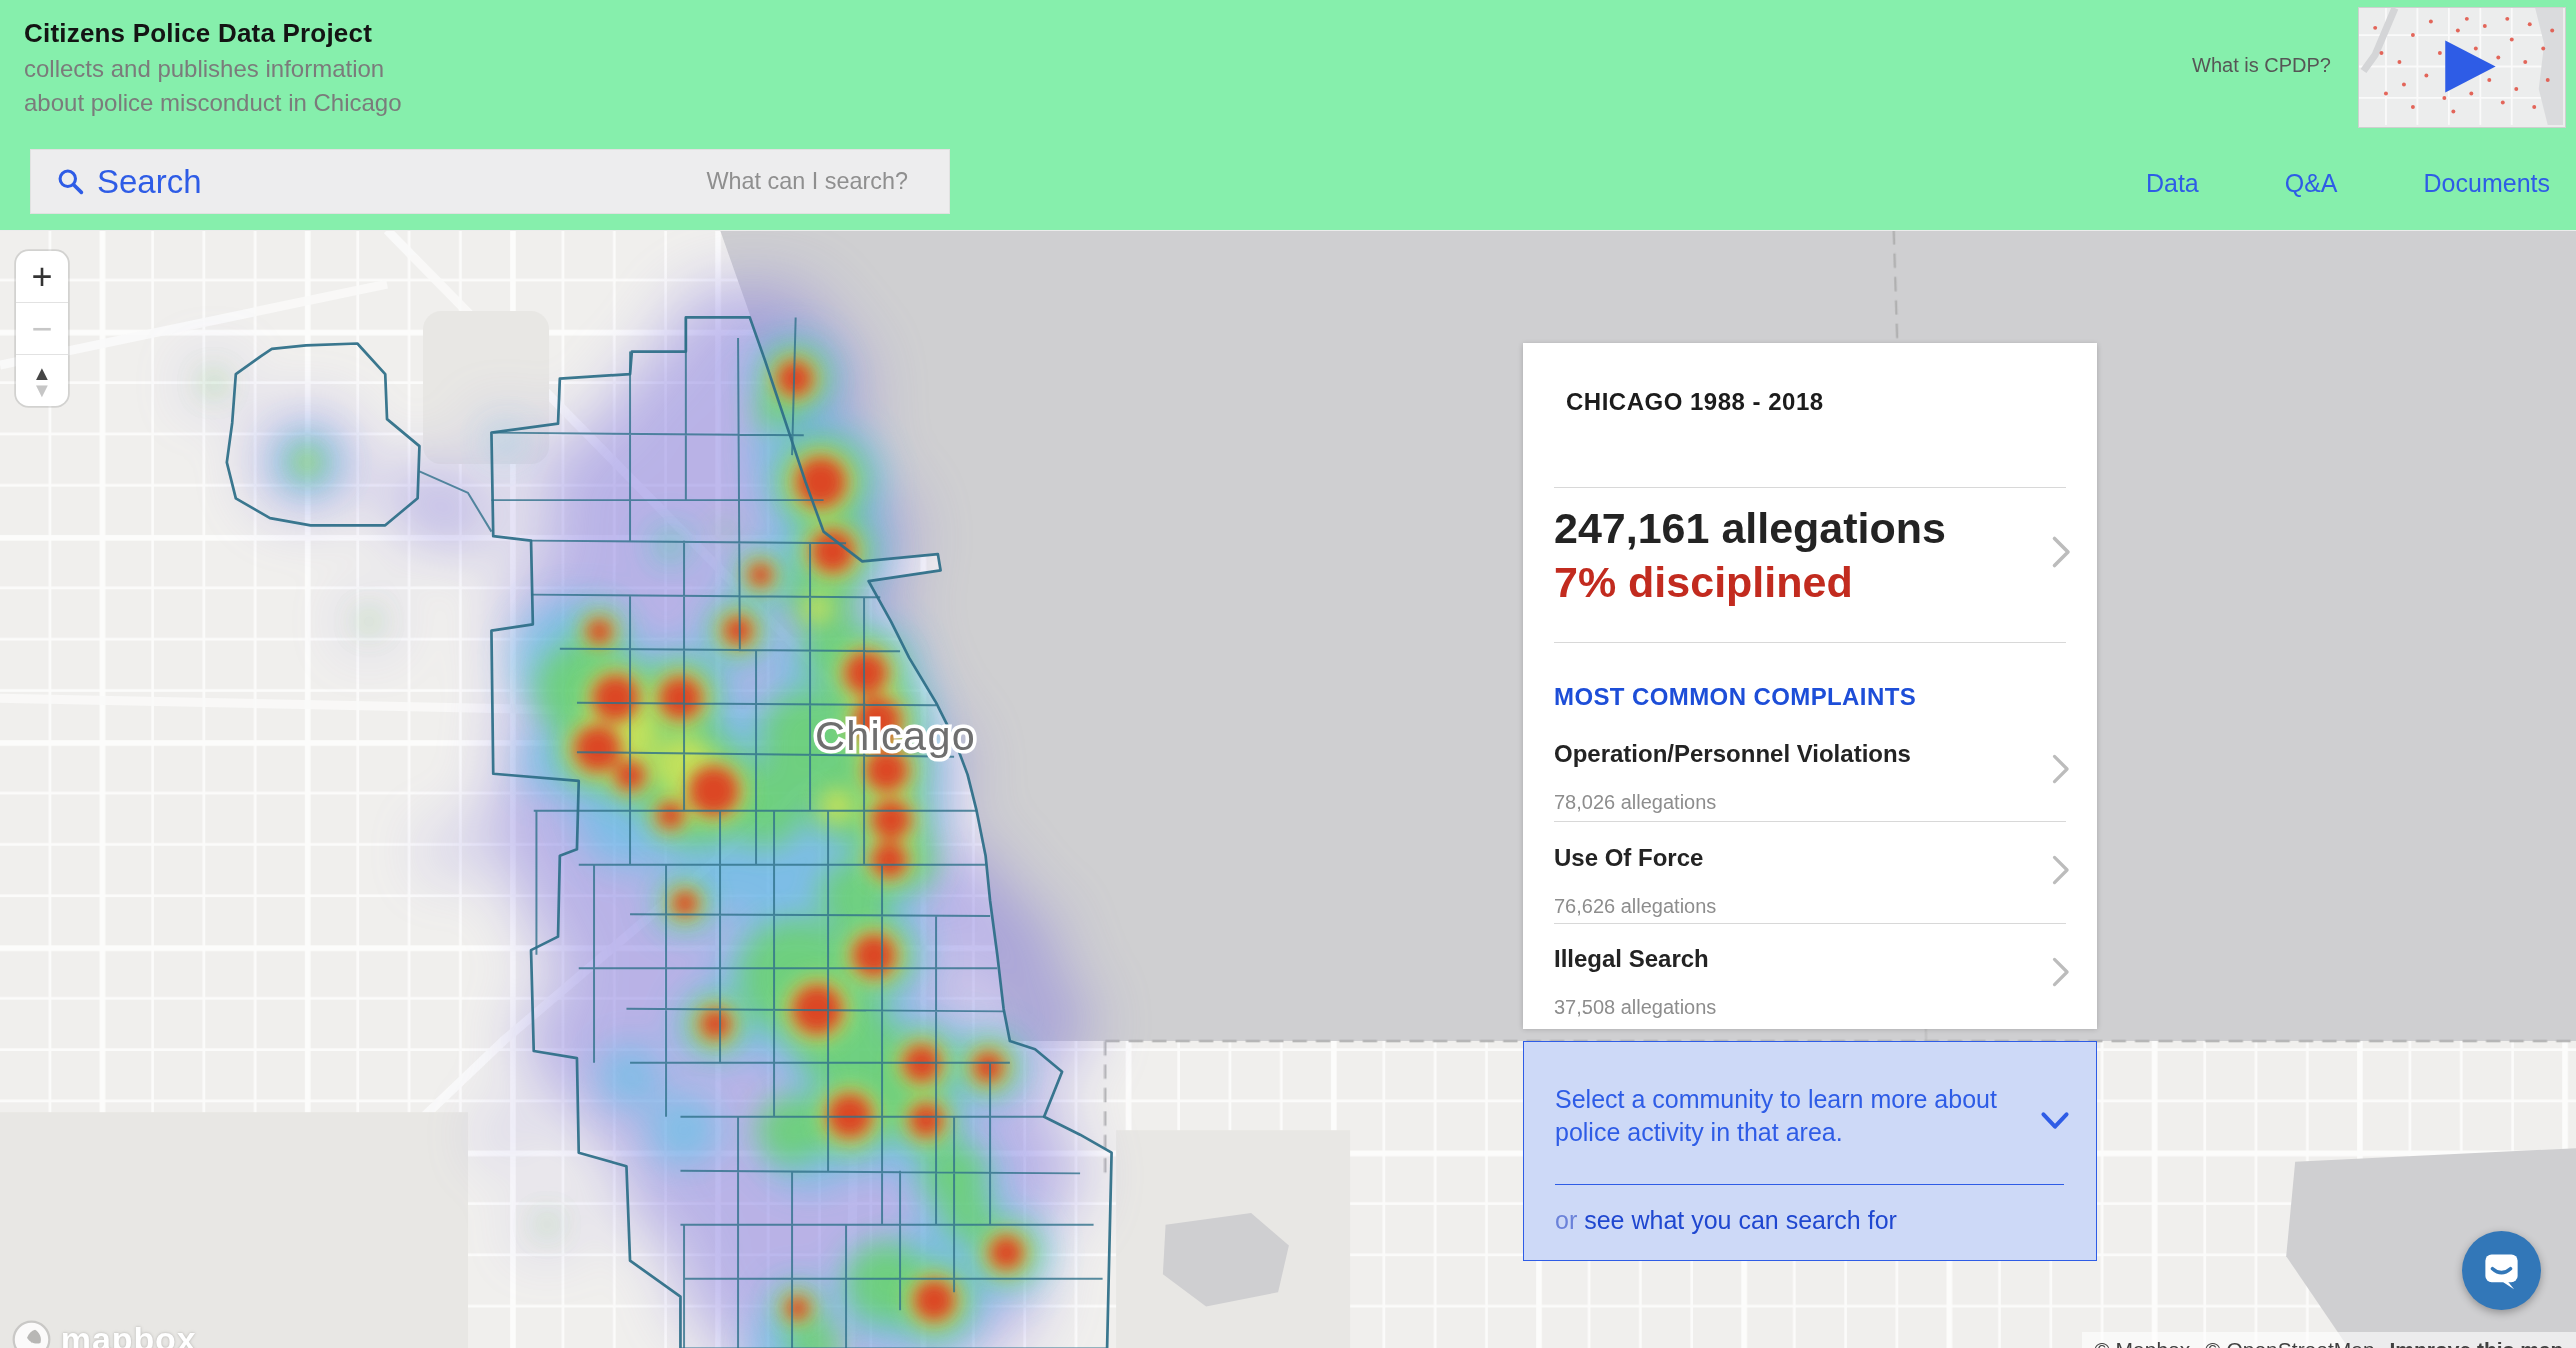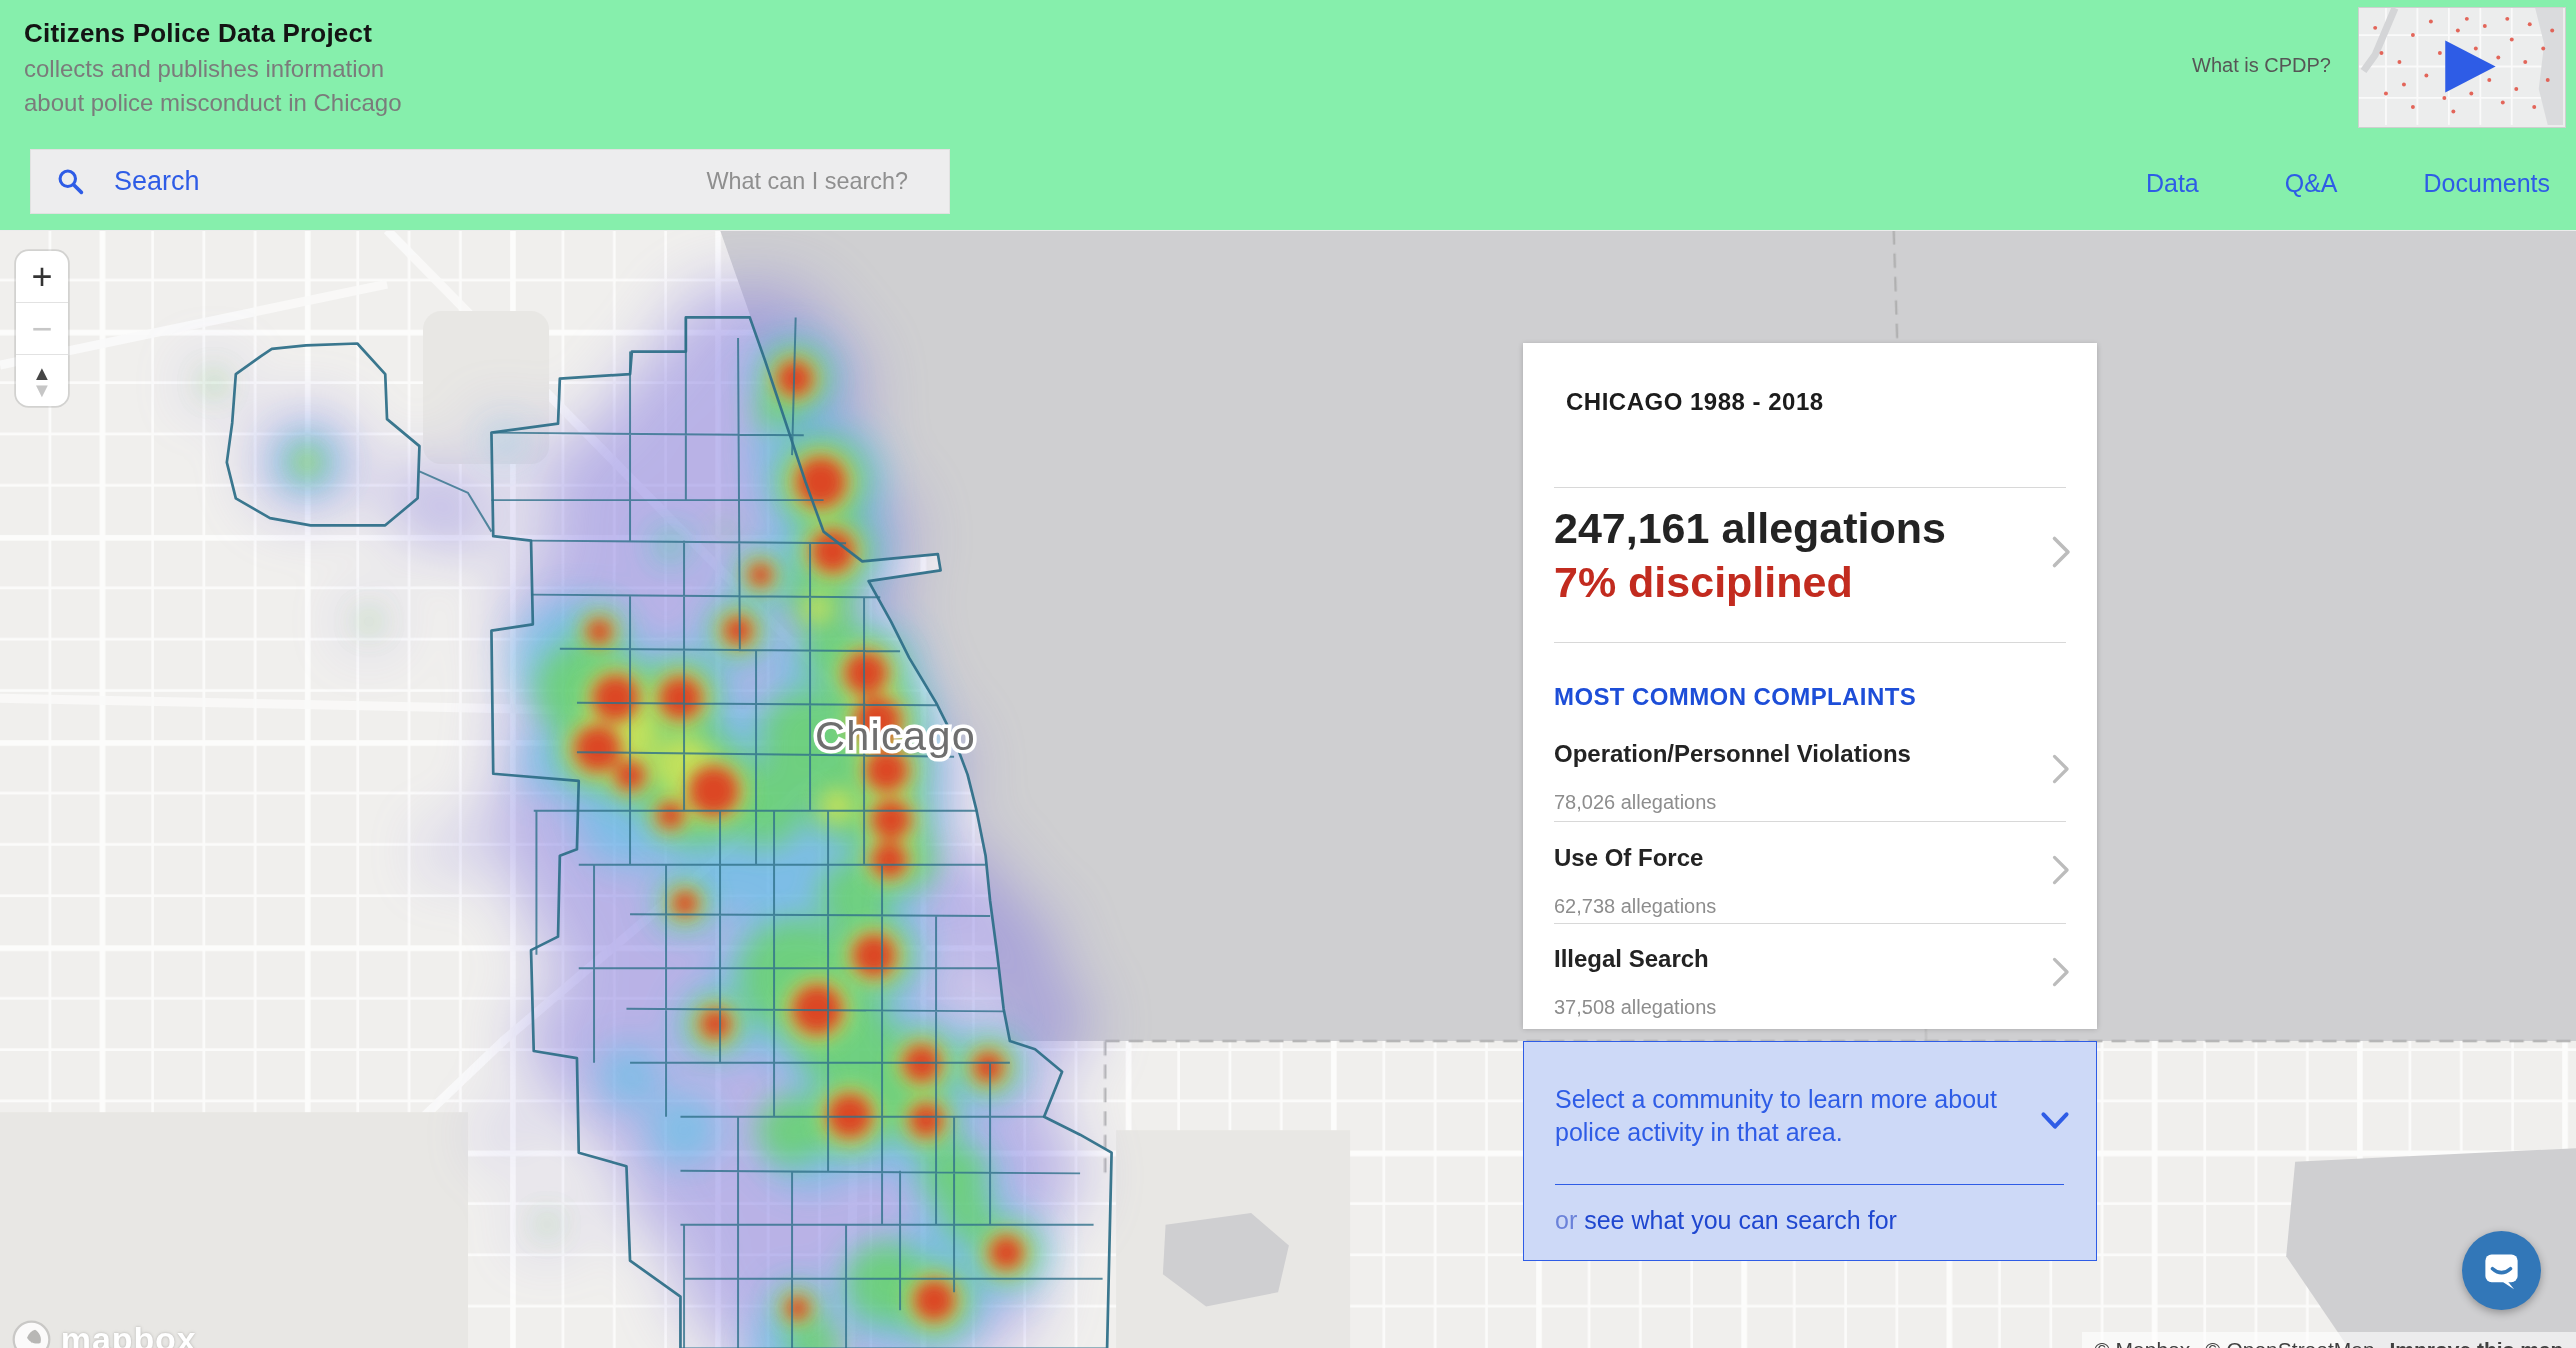--- a/index.html
+++ b/index.html
@@ -10,21 +10,21 @@
   
   #header{position:absolute;top:0;left:0;width:2576px;height:230px;background:#86efac;z-index:30;border-bottom:0.9px solid #ececec;}
   .brand{position:absolute;left:24px;top:18px;}
   .brand .title{font-size:26px;font-weight:700;color:#141414;letter-spacing:0.2px;}
   .brand .sub{font-size:24px;color:#7b7b7b;line-height:31px;margin-top:3.6px;}
   .searchbar{
     position:absolute;left:30px;top:149px;width:920px;height:65px;background:#ededee;
     border:0.9px solid #e1e1e1;box-sizing:border-box;display:flex;align-items:center;
     padding:0 41px 0 25px;cursor:text;
   }
-  .search-label{color:#2e5ce6;font-size:27px;font-weight:500;margin-left:29px;}
+  .search-label{color:#2e5ce6;font-size:33px;font-weight:500;margin-left:12px;}
   .search-hint{margin-left:auto;color:#8f8f8f;font-size:23.4px;}
   #nav{position:absolute;top:169px;right:26px;display:flex;gap:86px;align-items:center;}
   #nav .navlink{font-size:25px;color:#2e5ce6;cursor:pointer;}
   .whatis{position:absolute;top:54px;right:245px;font-size:20px;color:#565656;}
   .thumb{position:absolute;top:7.2px;right:10px;width:208px;height:121px;border:1.8px solid #cfcfcf;
          box-sizing:border-box;background:#eceded;overflow:hidden;cursor:pointer;}
   
   #map{position:absolute;top:230px;left:0;width:2576px;height:1119px;background:#f0efed;overflow:hidden;}
   #map-svg{position:absolute;top:0;left:0;}
   
@@ -518,21 +518,21 @@
     <div class="mcc">MOST COMMON COMPLAINTS</div>
     <div class="hr d3"></div>
     <div class="hr d4"></div>
     <div id="complaints-list">
         <div class="item i1">
           <div class="iname">Operation/Personnel Violations</div>
           <div class="icount">78,026 allegations</div>
         </div>
         <div class="item i2">
           <div class="iname">Use Of Force</div>
-          <div class="icount">62,738 allegations</div>
+          <div class="icount">76,626 allegations</div>
         </div>
         <div class="item i3">
           <div class="iname">Illegal Search</div>
           <div class="icount">37,508 allegations</div>
         </div>
       </div>
     <svg class="chev c1" width="23.4" height="36" viewBox="0 0 26 40">
       <polyline points="5,6 19,20 5,34" fill="none" stroke="#bcbcbc" stroke-width="3.6" stroke-linecap="round" stroke-linejoin="round"></polyline>
     </svg>
     <svg class="chev c2" width="23.4" height="36" viewBox="0 0 26 40">

